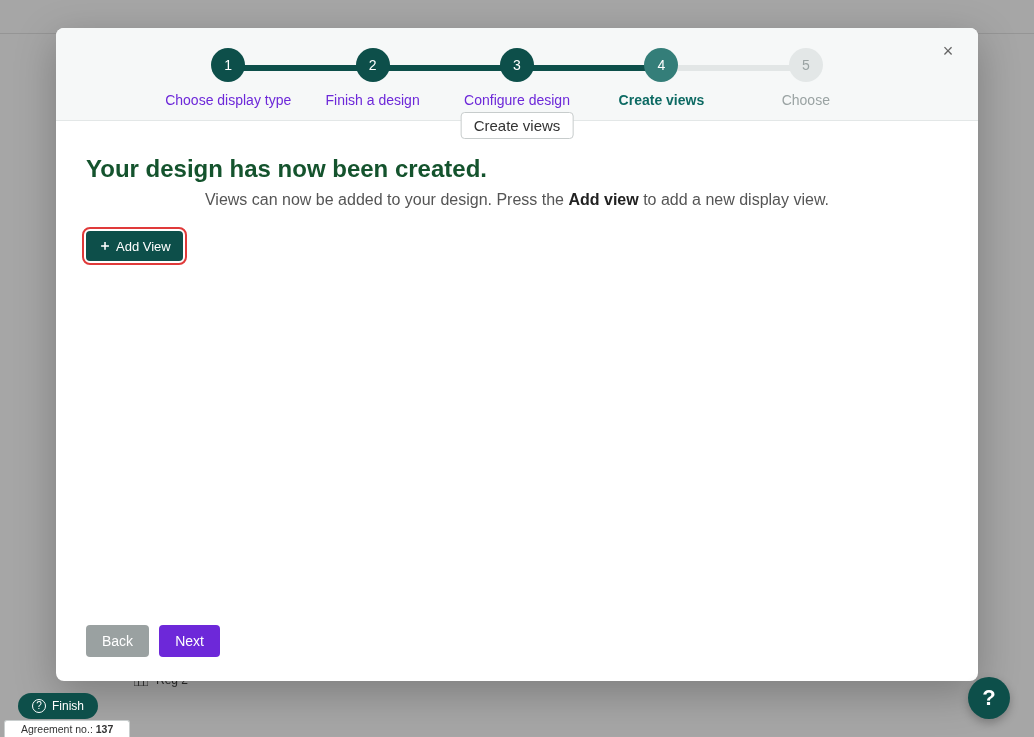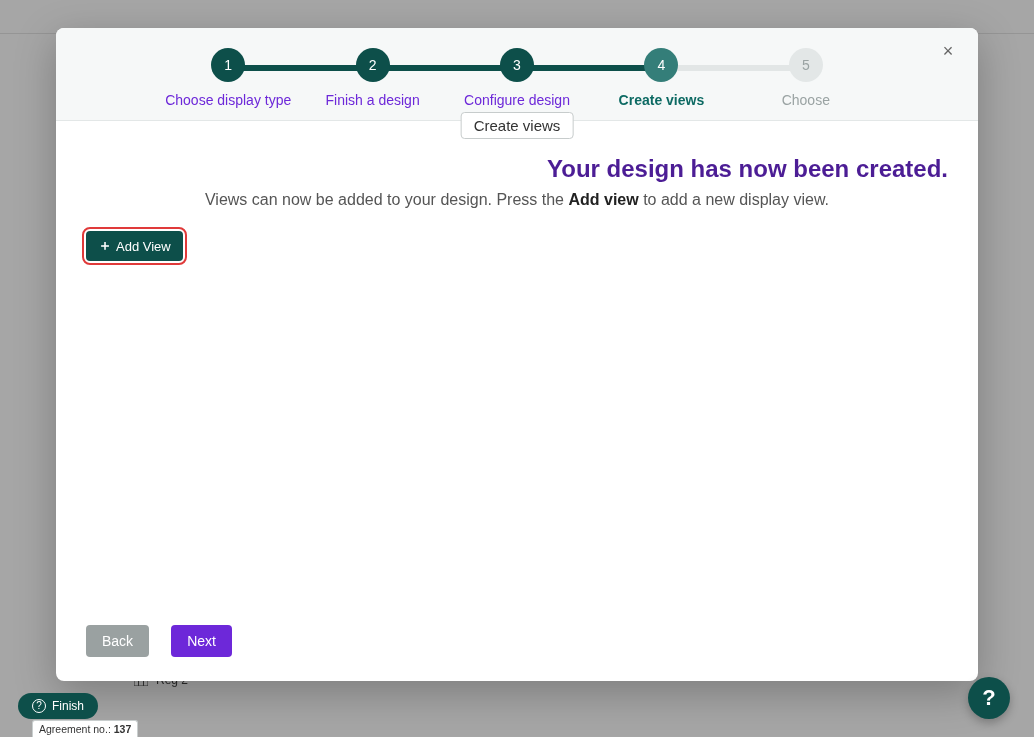--- a/index.html
+++ b/index.html
@@ -86,21 +86,21 @@
     top: 84px; left: 50%; transform: translateX(-50%);
     background: #fff; border: 1px solid #c7cccc; border-radius: 4px;
     padding: 4px 12px; font-size: 15px; color: #333;
   }
 
   
   .modal-body {
     flex: 1; padding: 34px 30px 20px 30px; position: relative;
   }
   .heading {
-    text-align: right; font-size: 24px; font-weight: 600; color: #4c1d95;
+    text-align: left; font-size: 24px; font-weight: 600; color: #14532d;
     margin-bottom: 8px;
   }
   .subtext {
     text-align: center; font-size: 16px; color: #555;
   }
   .subtext b { font-weight: 700; color: #222; }
 
   .add-view-btn {
     margin-top: 22px;
     display: inline-flex; align-items: center; gap: 4px;
@@ -108,21 +108,21 @@
     border: none; border-radius: 4px;
     padding: 6px 12px; font-size: 13px; cursor: pointer;
     outline: 2px solid #e03a3a; outline-offset: 2px; 
     border-radius: 4px;
   }
   .add-view-btn .plus { font-weight: 700; font-size: 14px; }
 
   
   .modal-footer {
     padding: 18px 30px 24px 30px;
-    display: flex; gap: 22px;
+    display: flex; gap: 10px;
   }
   .btn {
     border: none; border-radius: 4px; padding: 8px 16px;
     font-size: 14px; cursor: pointer; color: #fff;
   }
   .btn-back { background: #9aa1a1; }
   .btn-next { background: #6d28d9; }
 
   
   .support-pill {
@@ -132,24 +132,24 @@
     font-size: 12px; display: inline-flex; align-items: center; gap: 6px;
     cursor: pointer; z-index: 5;
   }
   .support-pill .qmark {
     width: 14px; height: 14px; border: 1.5px solid #fff; border-radius: 50%;
     display:inline-flex; align-items:center; justify-content:center;
     font-size: 10px; line-height: 1;
   }
 
   .agreement-tag {
-    position: absolute; left: 32px; bottom: 0;
+    position: absolute; left: 4px; bottom: 0;
     background: #fff; border: 1px solid #c9cece; border-bottom: none;
     border-radius: 3px 3px 0 0;
-    padding: 2px 6px; font-size: 10.5px; color: #333; z-index: 5;
+    padding: 2px 16px; font-size: 10.5px; color: #333; z-index: 5;
   }
   .agreement-tag b { font-weight: 700; }
 
   
   .help-fab {
     position: absolute; right: 24px; bottom: 18px;
     width: 42px; height: 42px; border-radius: 50%;
     background: #0d4f4a; color: #fff;
     display: flex; align-items: center; justify-content: center;
     font-size: 22px; font-weight: 700; cursor: pointer; z-index: 5;

